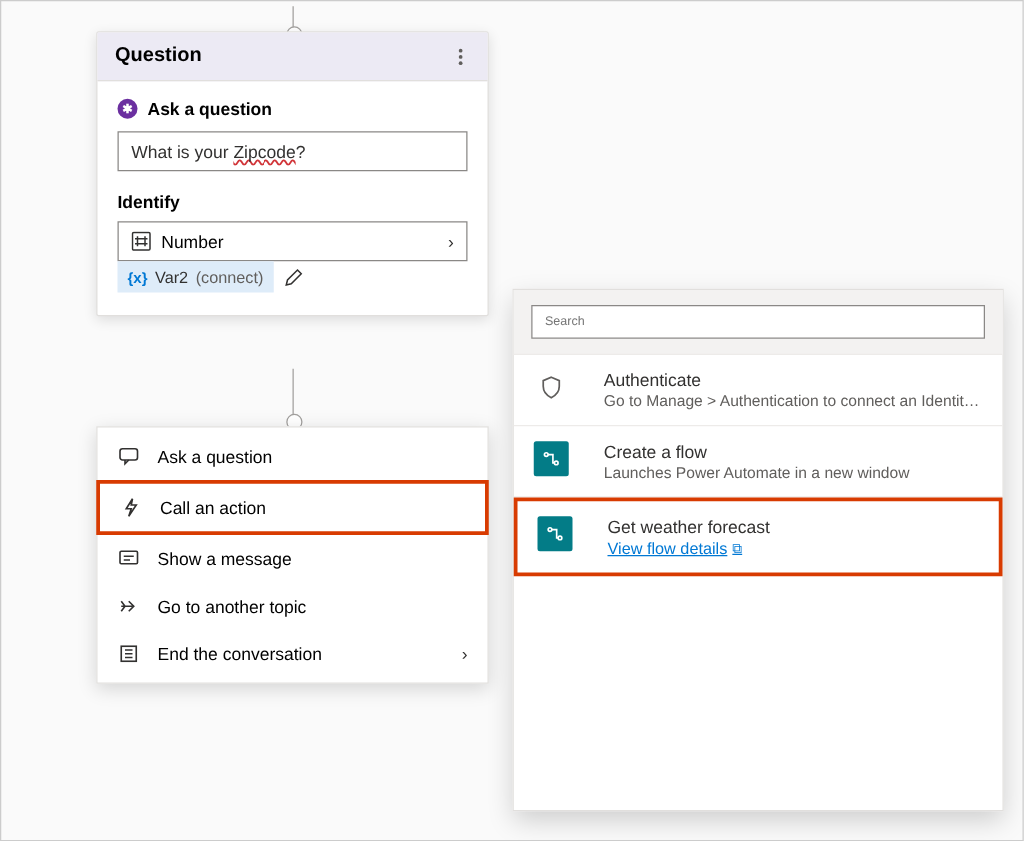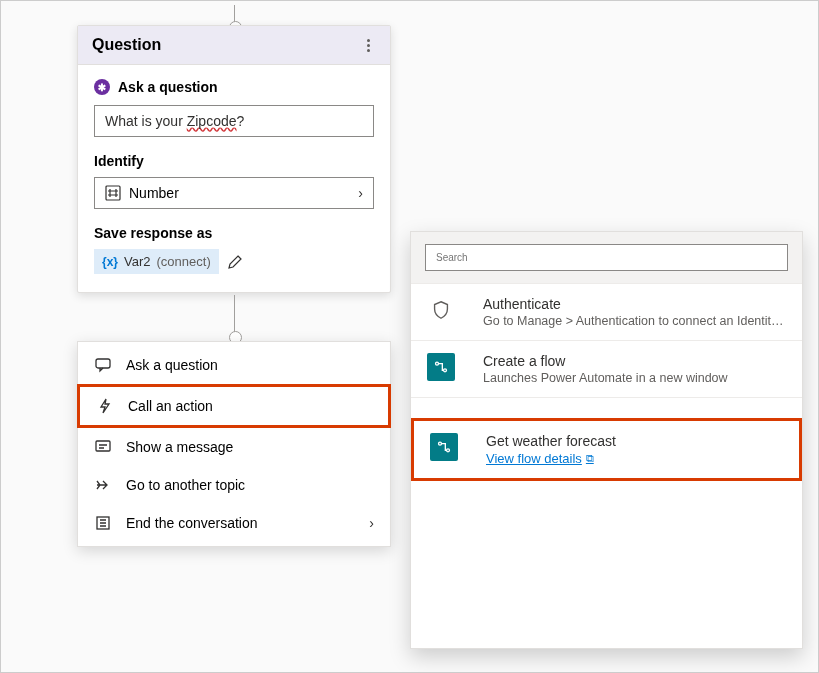--- a/index.html
+++ b/index.html
@@ -132,21 +132,21 @@
   }
   .fly-icon.shield { color:#605e5c; }
   .fly-icon.teal { background:#037c87; color:#fff; }
   .fly-text { display:flex; flex-direction:column; gap:2px; min-width:0; }
   .fly-title { font-size:14px; color:#323130; }
   .fly-sub { font-size:12.5px; color:#605e5c; white-space:nowrap; overflow:hidden; text-overflow:ellipsis; max-width:310px; }
   .fly-link { font-size:13px; color:#0078d4; text-decoration:underline; display:inline-flex; align-items:center; gap:4px; }
   .ext-icon { font-size:11px; }
 
   .fly-item.highlighted {
-    border:3px solid #d83b01; border-bottom:3px solid #d83b01;margin-top:20px;
+    border:3px solid #d83b01; border-bottom:3px solid #d83b01;
   }
 
   svg { display:block; }
 </style>
 </head>
 <body>
 
 <div class="connector-top"></div>
 
 <div class="question-card">
@@ -174,21 +174,20 @@
           <svg viewBox="0 0 16 16" width="16" height="16" fill="none" stroke="#323130" stroke-width="1.2">
             <rect x="1" y="1" width="14" height="14" rx="1"></rect>
             <path d="M5 4 L5 12 M11 4 L11 12 M3 6 L13 6 M3 10 L13 10"></path>
           </svg>
         </span>
         <span>Number</span>
       </div>
       <span class="chev">›</span>
     </div>
 
-    <div class="section-label">Save response as</div>
     <div style="display:flex; align-items:center;">
       <span class="var-chip">
         <span class="var-icon">{x}</span>
         <span>Var2</span>
         <span class="var-type">(connect)</span>
       </span>
       <span class="edit-icon">
         <svg viewBox="0 0 16 16" width="16" height="16" fill="none" stroke="#323130" stroke-width="1.2">
           <path d="M11 2 L14 5 L6 13 L2 14 L3 10 Z"></path>
         </svg>

